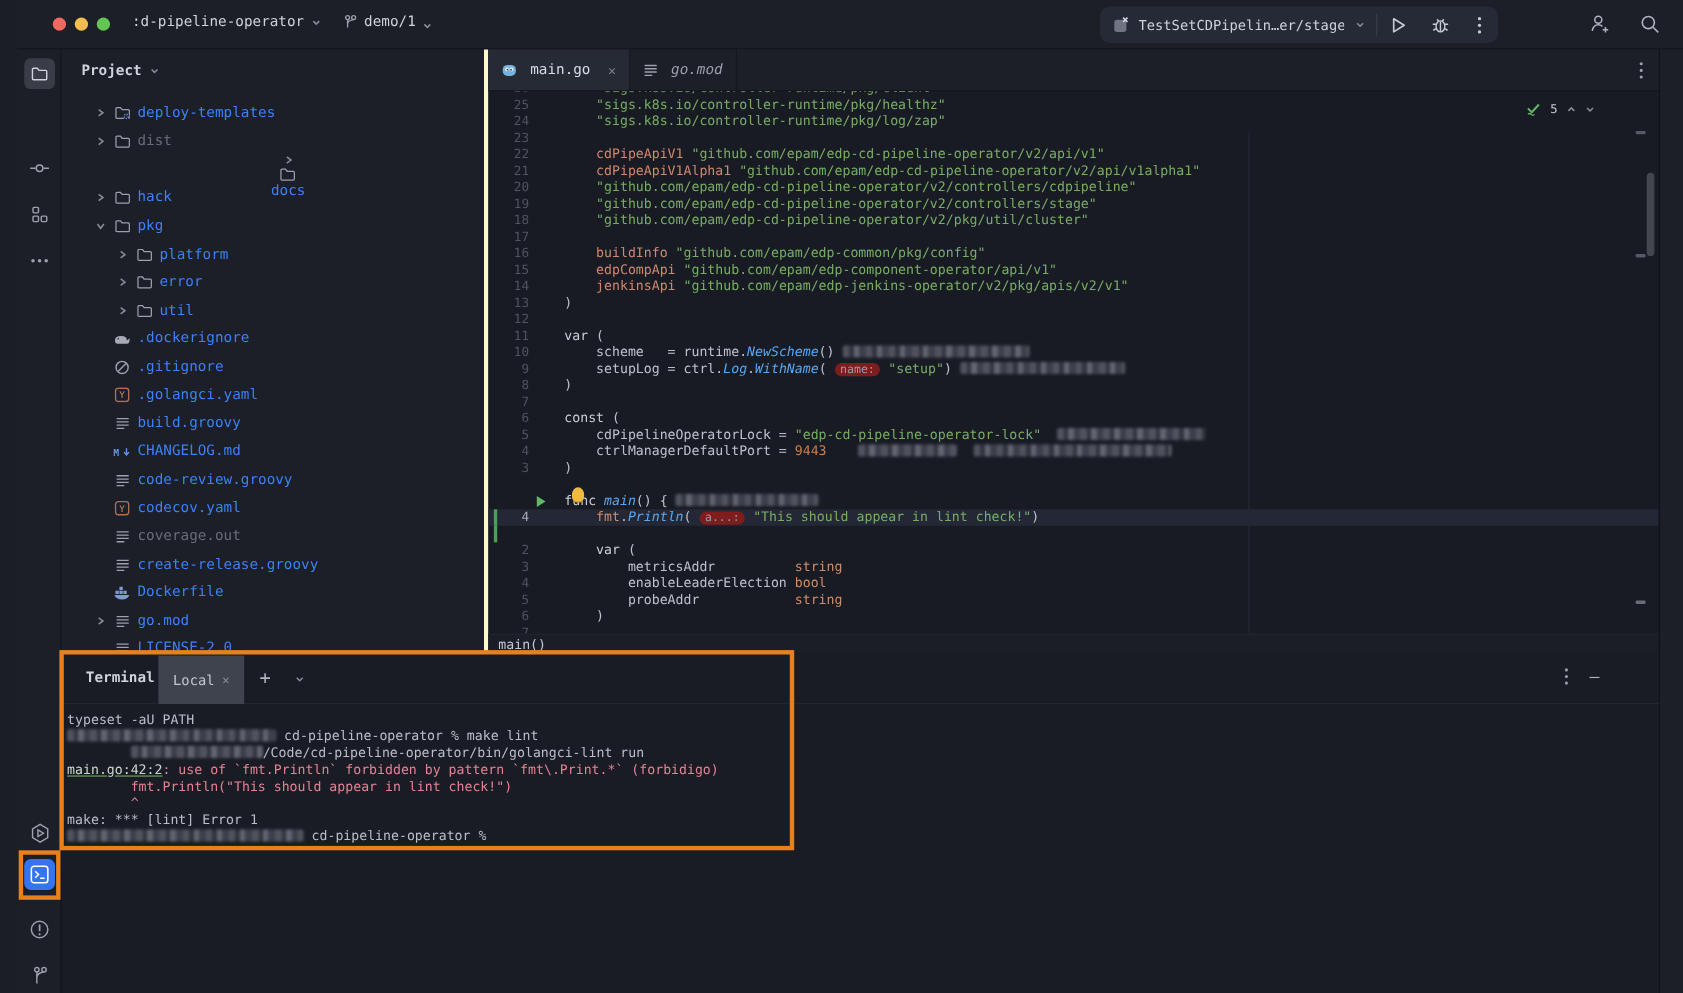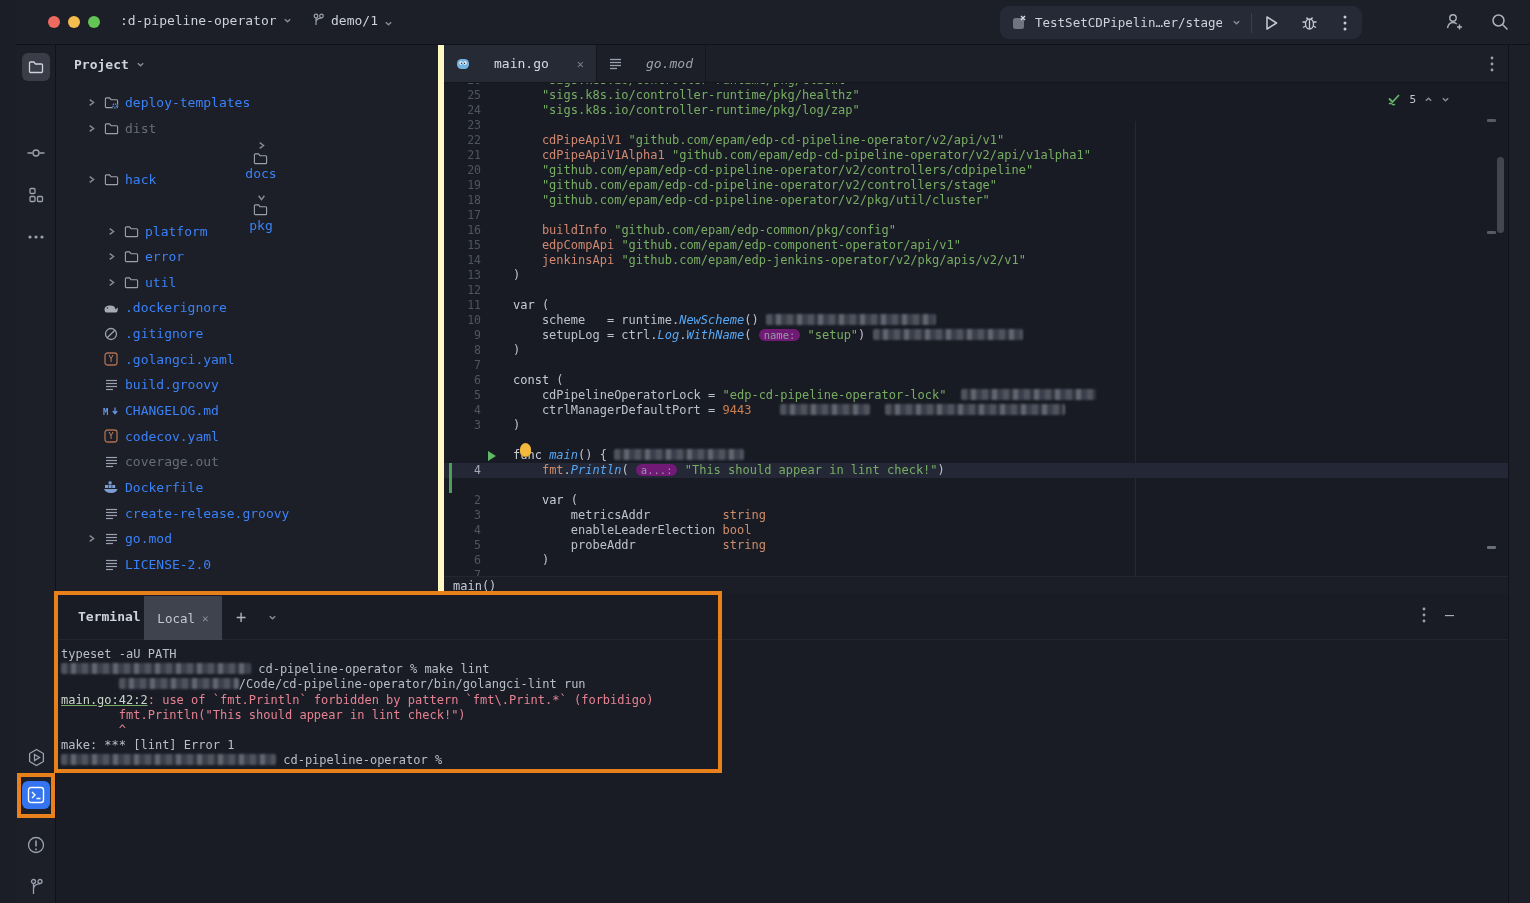--- a/index.html
+++ b/index.html
@@ -22,33 +22,33 @@
   .tb-ico { display:inline-flex; align-items:center; justify-content:center; }
   .sep-v { width:1px; height:20px; background:#3a3e4a; }
 
   
   #activity { left:0; top:45px; width:40px; height:858px; background:#1c1e28; border-right:1px solid #10111a; }
   .act-btn { position:absolute; left:6px; width:28px; height:28px; border-radius:6px; display:flex; align-items:center; justify-content:center; }
   .act-btn.active { background:#3a3d47; }
   .act-btn.term-active { background:#3574f0; }
 
   
-  #project-panel { left:40px; top:45px; width:388px; height:549px; background:#1c1e28; border-right:6px solid #fef9c3; overflow:hidden; }
+  #project-panel { left:40px; top:45px; width:388px; height:549px; background:#1c1e28; border-right:4px solid #fef9c3; overflow:hidden; }
   #project-header { position:absolute; left:18px; top:12px; display:flex; align-items:center; gap:7px; font-size:13px; font-weight:bold; color:#ced3dc; }
   #tree { position:absolute; left:0; top:45px; width:100%; }
   .trow { height:25.65px; display:flex; align-items:center; font-size:13px; color:#3b82f6; white-space:nowrap; cursor:default; }
   .trow .chevslot { width:15px; display:inline-flex; justify-content:center; flex:none; }
   .trow .ficon { width:16px; height:16px; margin:0 6px 0 4px; display:inline-flex; align-items:center; justify-content:center; flex:none; }
   .trow.dim { color:#686d79; }
   .chev-d { transform:rotate(90deg); }
 
   
   #editor { left:428px; top:45px; width:1064px; height:549px; background:#191b24; }
   #tabbar { position:absolute; left:0; top:0; width:100%; height:38px; background:#1c1e28; border-bottom:1px solid #14151d; display:flex; }
-  .etab { height:100%; display:flex; align-items:center; padding:0 12px; gap:24px; font-size:13px; color:#9ba1ad; border-right:1px solid #14151d; }
+  .etab { height:100%; display:flex; align-items:center; padding:0 12px; gap:12px; font-size:13px; color:#9ba1ad; border-right:1px solid #14151d; }
   .etab.active { background:#262a35; color:#d5dce8; }
   .etab.italic-tab .etab-label { font-style:italic; }
   .tab-close { color:#7c8violet08a; font-size:12px; color:#7c808a; margin-left:4px; }
   #tab-kebab { position:absolute; right:14px; top:11px; }
 
   #code-wrap { position:absolute; left:0; top:38px; width:100%; height:493px; overflow:hidden; }
   #code-lines { margin-top:-10px; position:relative; }
   .cl { position:relative; height:15px; line-height:15px; font-size:12px; white-space:pre; }
   .cl.hl { background:#242836; }
   .cl .g { position:absolute; left:0; top:0; width:37px; text-align:right; color:#4f545f; font-size:11.5px; }
@@ -57,21 +57,21 @@
   .cl .bar { position:absolute; left:5px; top:0; width:3px; height:15px; background:#4d9e57; }
   .run-arrow { position:absolute; left:44px; top:3px; width:0; height:0; border-left:8px solid #5fb865; border-top:5px solid transparent; border-bottom:5px solid transparent; }
   .bulb { position:absolute; left:76px; top:-5px; width:11px; height:13px; background:#f2b93f; border-radius:50% 50% 40% 40%; box-shadow:0 1px 0 #b98a2b; }
   .tk-p  { color:#bcc2cc; }
   .tk-k  { color:#c8cdd6; }
   .tk-s  { color:#77ad63; }
   .tk-a  { color:#d0886f; }
   .tk-f  { color:#56a8f5; font-style:italic; }
   .tk-n  { color:#c97f4e; }
   .tk-t  { color:#cd8d6a; }
-  .tk-h  { background:#701a75; color:#959ba8; border-radius:7px; padding:0 5px; font-size:10.5px; }
+  .tk-h  { background:#7f1d1d; color:#959ba8; border-radius:7px; padding:0 5px; font-size:10.5px; }
   .redact { display:inline-block; height:11px; vertical-align:-1px; border-radius:2px; opacity:.9;
     background:repeating-linear-gradient(90deg,#565a64 0 6px,#343741 6px 10px,#6a6e78 10px 15px,#404450 15px 21px);
     filter:blur(1.3px); }
   #margin-guide { left:675px; top:38px; width:1px; height:538px; background:#262934; }
   #inspect-widget { right:58px; top:48px; display:flex; align-items:center; gap:8px; font-size:11px; color:#c3c8d2; }
   #ed-scroll-thumb { right:4px; top:112px; width:7px; height:76px; background:#43464f; border-radius:4px; }
   .stripe-tick { right:12px; width:9px; height:3px; background:#565a64; border-radius:1px; }
   #breadcrumb-row { position:absolute; left:0; top:531px; width:100%; height:18px; background:#1b1d27; border-top:1px solid #23252f; font-size:12px; color:#c3cad6; line-height:18px; padding-left:9px; }
 
   
@@ -292,21 +292,21 @@
               <path d="M3 1.8 L7.3 5 L3 8.2" stroke="#878b96" stroke-width="1.5" fill="none"></path>
             </svg>
           </span>
           <span class="ficon">
             <svg width="15" height="15" viewBox="0 0 16 16">
               <path d="M1.5 4 a1 1 0 0 1 1-1 h3.4 l1.6 2 h6 a1 1 0 0 1 1 1 v6.5 a1 1 0 0 1-1 1 h-11 a1 1 0 0 1-1-1 z" fill="none" stroke="#9ba1ad" stroke-width="1.2"></path>
             </svg>
           </span>
           <span>hack</span>
         </div>
-        <div class="trow" style="padding-left: 28px; flex-direction: column;">
+        <div class="trow" style="padding-left: 28px;">
           <span class="chevslot">
             <svg class="chev chev-d" viewBox="0 0 10 10">
               <path d="M3 1.8 L7.3 5 L3 8.2" stroke="#878b96" stroke-width="1.5" fill="none"></path>
             </svg>
           </span>
           <span class="ficon">
             <svg width="15" height="15" viewBox="0 0 16 16">
               <path d="M1.5 4 a1 1 0 0 1 1-1 h3.4 l1.6 2 h6 a1 1 0 0 1 1 1 v6.5 a1 1 0 0 1-1 1 h-11 a1 1 0 0 1-1-1 z" fill="none" stroke="#9ba1ad" stroke-width="1.2"></path>
             </svg>
           </span>
@@ -401,69 +401,83 @@
             <svg width="18" height="12" viewBox="0 0 18 12">
               <text x="0" y="10" font-size="10" font-weight="bold" font-family="DejaVu Sans Mono, monospace" fill="#6897e8">M</text>
               <path d="M13.5 2 v6 M11 6 l2.5 3 l2.5-3" stroke="#6897e8" stroke-width="1.4" fill="none"></path>
             </svg>
           </span>
           <span>CHANGELOG.md</span>
         </div>
         <div class="trow" style="padding-left: 28px;">
           <span class="chevslot"></span>
           <span class="ficon">
-            <svg width="14" height="14" viewBox="0 0 14 14">
-              <rect x="1" y="1" width="12" height="12" rx="2.5" fill="none" stroke="#b06e50" stroke-width="1.3"></rect>
-              <text x="7" y="10.2" font-size="8.5" font-family="DejaVu Sans Mono, monospace" fill="#c98a6a" text-anchor="middle">Y</text>
-            </svg>
-          </span>
-          <span>codecov.yaml</span>
-        </div>
-        <div class="trow dim" style="padding-left: 28px;">
-          <span class="chevslot"></span>
-          <span class="ficon">
             <svg width="13" height="13" viewBox="0 0 13 13">
               <g stroke="#9ba1ad" stroke-width="1.2">
                 <line x1="1" y1="2.5" x2="12" y2="2.5"></line>
                 <line x1="1" y1="5.5" x2="12" y2="5.5"></line>
                 <line x1="1" y1="8.5" x2="12" y2="8.5"></line>
                 <line x1="1" y1="11.5" x2="8" y2="11.5"></line>
               </g>
             </svg>
           </span>
+          <span>code-review.groovy</span>
+        </div>
+        <div class="trow" style="padding-left: 28px;">
+          <span class="chevslot"></span>
+          <span class="ficon">
+            <svg width="14" height="14" viewBox="0 0 14 14">
+              <rect x="1" y="1" width="12" height="12" rx="2.5" fill="none" stroke="#b06e50" stroke-width="1.3"></rect>
+              <text x="7" y="10.2" font-size="8.5" font-family="DejaVu Sans Mono, monospace" fill="#c98a6a" text-anchor="middle">Y</text>
+            </svg>
+          </span>
+          <span>codecov.yaml</span>
+        </div>
+        <div class="trow dim" style="padding-left: 28px;">
+          <span class="chevslot"></span>
+          <span class="ficon">
+            <svg width="13" height="13" viewBox="0 0 13 13">
+              <g stroke="#9ba1ad" stroke-width="1.2">
+                <line x1="1" y1="2.5" x2="12" y2="2.5"></line>
+                <line x1="1" y1="5.5" x2="12" y2="5.5"></line>
+                <line x1="1" y1="8.5" x2="12" y2="8.5"></line>
+                <line x1="1" y1="11.5" x2="8" y2="11.5"></line>
+              </g>
+            </svg>
+          </span>
           <span>coverage.out</span>
+        </div>
+        <div class="trow" style="padding-left: 28px;">
+          <span class="chevslot"></span>
+          <span class="ficon">
+            <svg width="13" height="13" viewBox="0 0 13 13">
+              <g stroke="#9ba1ad" stroke-width="1.2">
+                <line x1="1" y1="2.5" x2="12" y2="2.5"></line>
+                <line x1="1" y1="5.5" x2="12" y2="5.5"></line>
+                <line x1="1" y1="8.5" x2="12" y2="8.5"></line>
+                <line x1="1" y1="11.5" x2="8" y2="11.5"></line>
+              </g>
+            </svg>
+          </span>
+          <span>create-release.groovy</span>
         </div>
         <div class="trow" style="padding-left: 28px;">
           <span class="chevslot"></span>
           <span class="ficon">
             <svg width="16" height="14" viewBox="0 0 16 14">
               <g fill="#7c9cd2">
                 <rect x="2" y="5" width="3" height="3"></rect>
                 <rect x="5.6" y="5" width="3" height="3"></rect>
                 <rect x="9.2" y="5" width="3" height="3"></rect>
                 <rect x="5.6" y="1.4" width="3" height="3"></rect>
                 <path d="M1 9 h13.5 q-1 4-6.5 4 q-5.5 0-7-4"></path>
               </g>
             </svg>
           </span>
           <span>Dockerfile</span>
-        </div>
-        <div class="trow" style="padding-left: 28px;">
-          <span class="chevslot"></span>
-          <span class="ficon">
-            <svg width="13" height="13" viewBox="0 0 13 13">
-              <g stroke="#9ba1ad" stroke-width="1.2">
-                <line x1="1" y1="2.5" x2="12" y2="2.5"></line>
-                <line x1="1" y1="5.5" x2="12" y2="5.5"></line>
-                <line x1="1" y1="8.5" x2="12" y2="8.5"></line>
-                <line x1="1" y1="11.5" x2="8" y2="11.5"></line>
-              </g>
-            </svg>
-          </span>
-          <span>create-release.groovy</span>
         </div>
         <div class="trow" style="padding-left: 28px;">
           <span class="chevslot">
             <svg class="chev " viewBox="0 0 10 10">
               <path d="M3 1.8 L7.3 5 L3 8.2" stroke="#878b96" stroke-width="1.5" fill="none"></path>
             </svg>
           </span>
           <span class="ficon">
             <svg width="13" height="13" viewBox="0 0 13 13">
               <g stroke="#9ba1ad" stroke-width="1.2">

